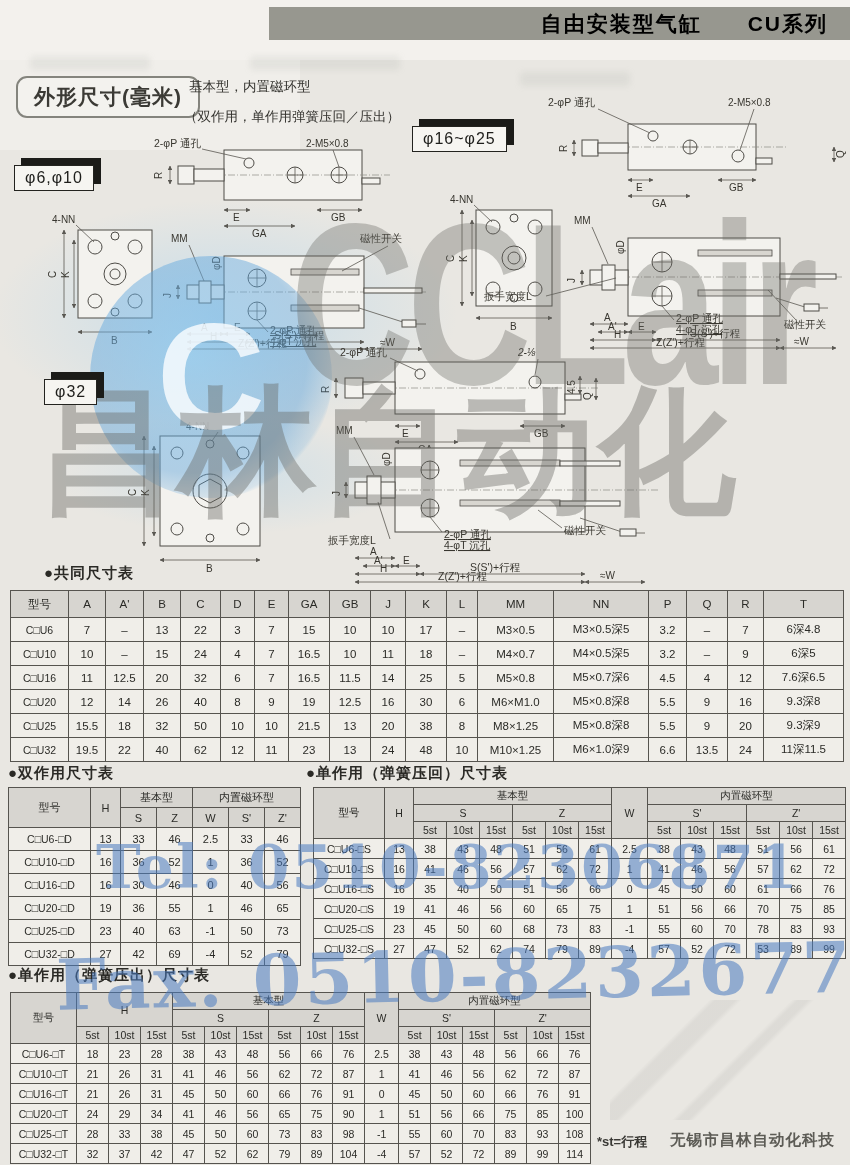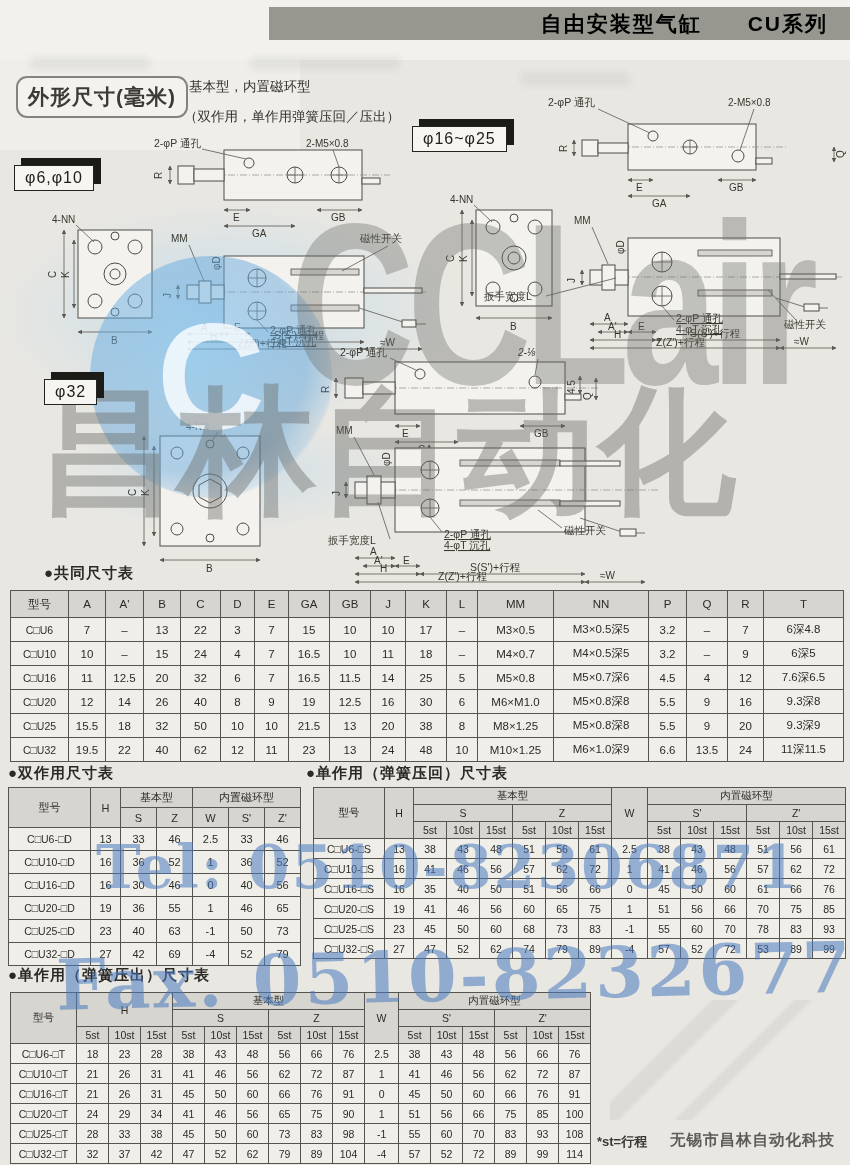--- a/index.html
+++ b/index.html
@@ -11,21 +11,21 @@
   #toplight2{left:0;top:60px;width:300px;height:90px;background:rgba(248,247,243,.45);z-index:0;}
   .smudge{background:rgba(140,148,142,.12);filter:blur(3px);z-index:0;border-radius:4px;}
 
   
   #topbar{left:269px;top:7px;width:581px;height:33px;background:#97978f;z-index:4;
           display:flex;align-items:center;justify-content:flex-end;gap:46px;padding-right:22px;box-sizing:border-box;}
   #topbar span{color:#000000;font-weight:bold;font-size:21px;letter-spacing:2px;}
 
   
   #title-box{left:16px;top:76px;border:2px solid #84847d;border-radius:11px;background:rgba(246,245,241,.55);
-             padding:5px 10px;font-size:21px;font-weight:bold;color:#3b3a35;z-index:4;letter-spacing:1px;}
+             padding:5px 16px;font-size:21px;font-weight:bold;color:#3b3a35;z-index:4;letter-spacing:1px;}
   .subt{z-index:4;font-size:13.5px;color:#34332f;}
 
   
   .size-tag{border:1.5px solid #23231f;background:#f6f5f1;padding:3px 10px;font-size:16px;color:#1e1e1b;
             box-shadow:7px -7px 0 #1b1b18;z-index:5;letter-spacing:1px;}
 
   
   .wash{z-index:1;pointer-events:none;}
   #wash1{left:-10px;top:198px;width:470px;height:235px;
          background:radial-gradient(ellipse at 50% 50%, rgba(150,205,242,.42), rgba(150,205,242,0) 70%);}

